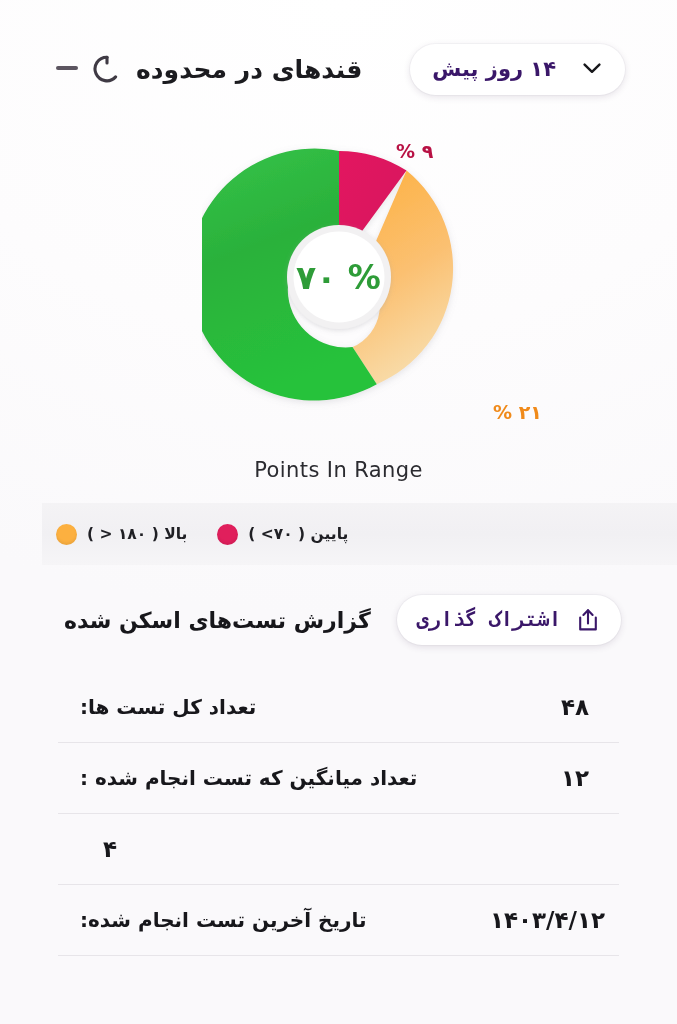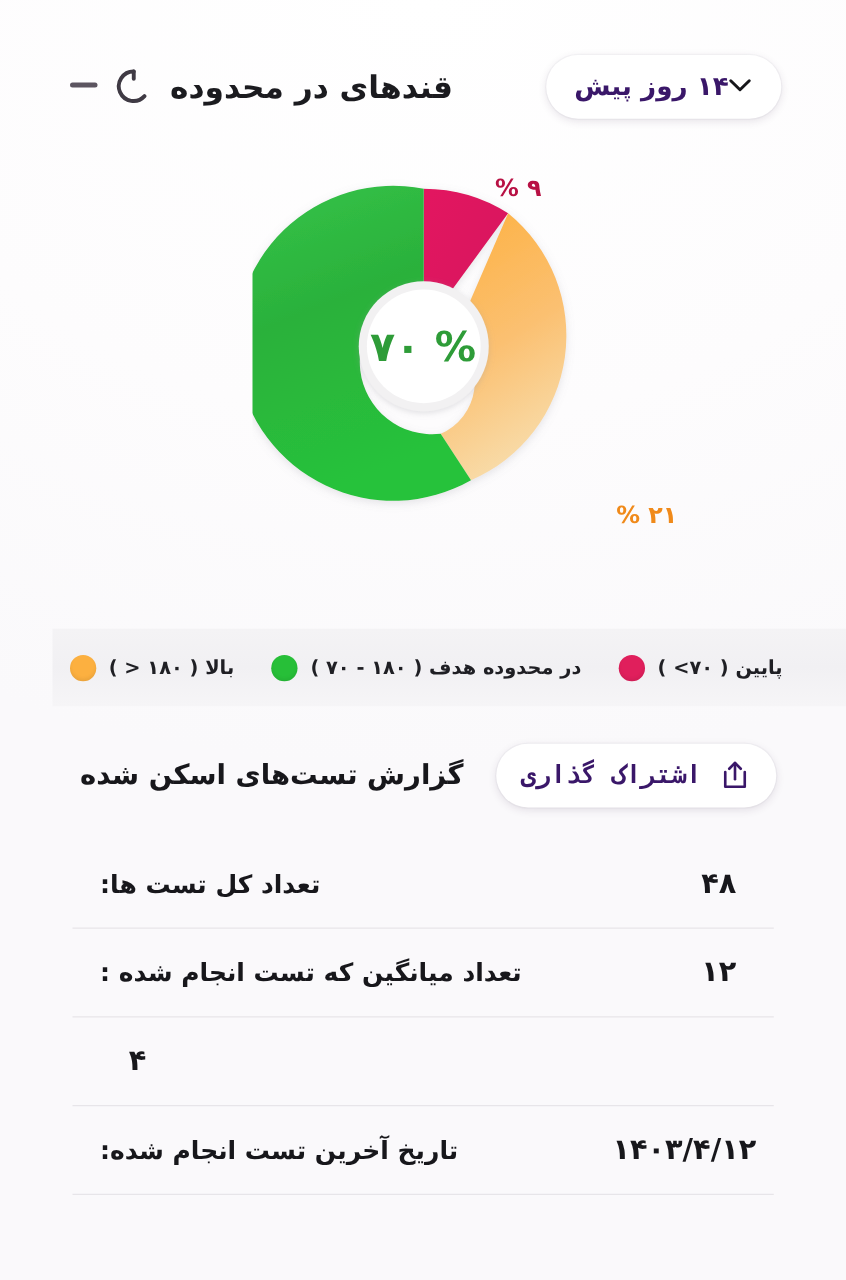--- a/index.html
+++ b/index.html
@@ -64,21 +64,21 @@
     color: #1b1b1f;
     letter-spacing: 0;
     white-space: nowrap;
     direction: rtl;
   }
 
   .range-pill {
     display: flex;
     flex-direction: row-reverse;
     align-items: center;
-    gap: 0;
+    gap: 27px;
     background: #ffffff;
     border-radius: 999px;
     padding: 13px 24px 14px 22px;
     box-shadow: 0 2px 7px rgba(60, 40, 80, 0.13), 0 0 0 1px rgba(120,110,140,0.05);
     cursor: pointer;
   }
   .range-pill-label {
     font-size: 21px;
     font-weight: 700;
     color: #3a1769;
@@ -319,33 +319,30 @@
         <circle cx="137" cy="137" r="52" fill="#f2f1f2" filter="url(#innerShade)"></circle>
         <circle cx="137" cy="137" r="45.5" fill="#ffffff"></circle>
       </svg>
 
       <div class="donut-hole-text">۷۰ %</div>
     </div>
 
     <span class="lbl lbl-high">۹ %</span>
     <span class="lbl lbl-above">۲۱ %</span>
 
+    <div class="chart-caption">Points In Range</div>
   </div>
 
   <div class="legend">
 
     <div class="legend-item">
       <span class="legend-dot" style="background:#fcb040"></span>
       <span class="legend-text">بالا ( ۱۸۰ &lt; )</span>
     </div>
 
-    <div class="legend-item">
-      <span class="legend-dot" style="background:#27bf38"></span>
-      <span class="legend-text">در محدوده هدف ( ۱۸۰ - ۷۰ )</span>
-    </div>
 
     <div class="legend-item">
       <span class="legend-dot" style="background:#e01f5c"></span>
       <span class="legend-text">پایین ( ۷۰&gt; )</span>
     </div>
   </div>
 
   <div class="report-head">
     <span class="report-title">گزارش تست‌های اسکن شده</span>
 

